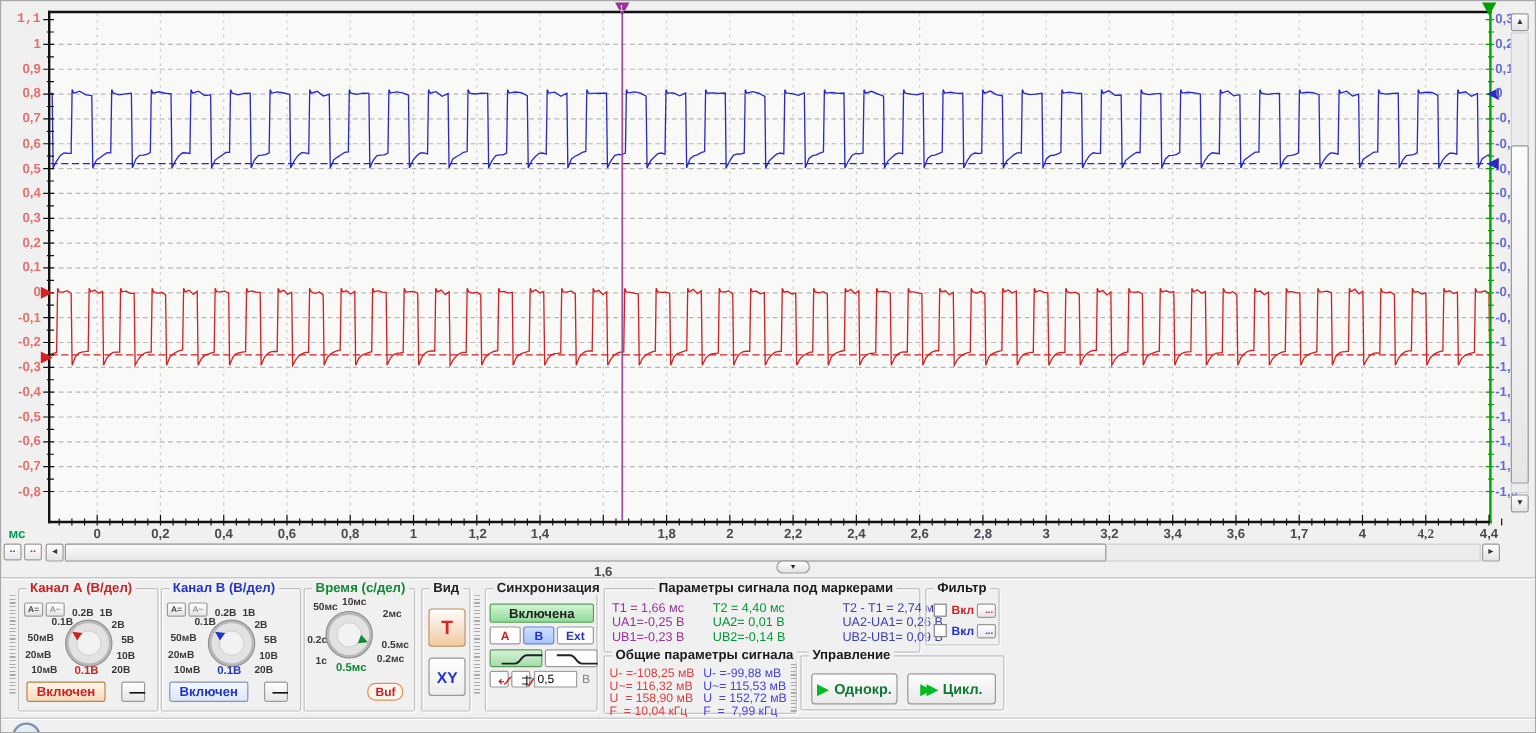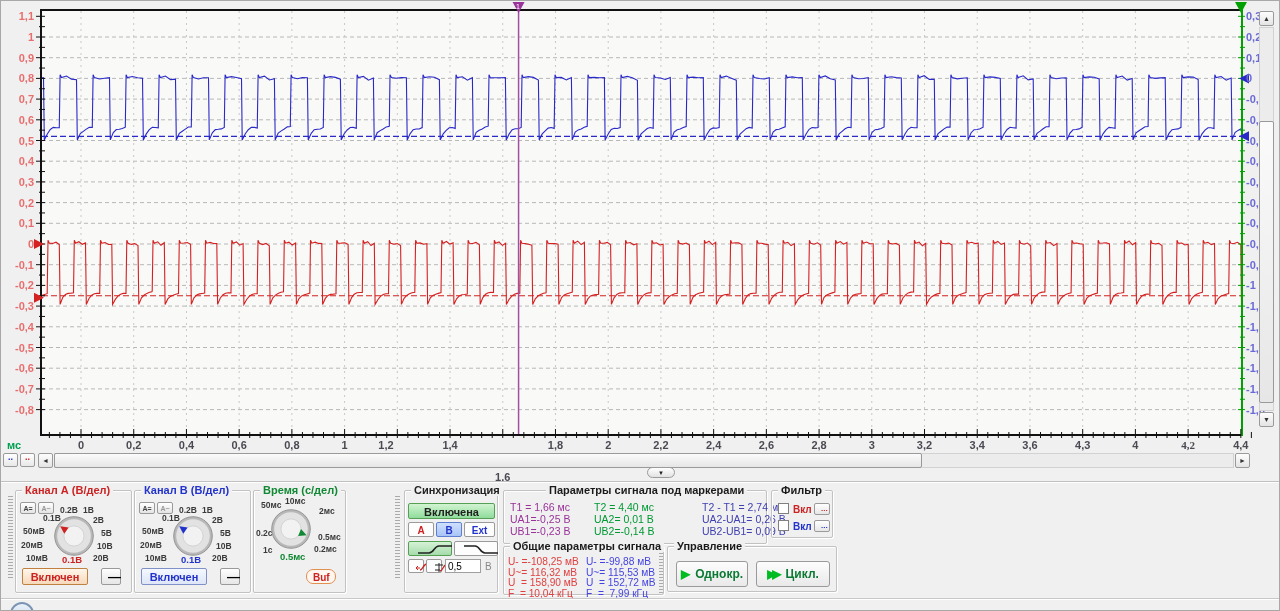--- a/index.html
+++ b/index.html
@@ -323,21 +323,21 @@
       <line x1="1250.384000000001" y1="431" x2="1250.384000000001" y2="437" stroke="#111" stroke-width="1"></line>
       <path d="M33,238L33,248L43,243Z" fill="#d42020"></path>
       <path d="M33,291.82L33,301.82L43,296.82Z" fill="#d42020"></path>
       <path d="M1248,72.39999999999998L1248,82.39999999999998L1238,77.39999999999998Z" fill="#2929c8"></path>
       <path d="M1248,130.36L1248,140.36L1238,135.36Z" fill="#2929c8"></path>
       <path d="M511.576,1 L523.576,1 L517.576,12 Z" fill="#993399"></path>
       <text x="515.076" y="8" fill="#fff" font-size="7" font-family="Liberation Sans">1</text>
       <path d="M1234,1 L1246,1 L1240,12 Z" fill="#00a000"></path>
     </svg>
   <div id="left-labels">
-      <div class="axis-lab" style="color: rgb(232, 110, 110); top: 9.3px; left: 3px; width: 30px; text-align: right;">1,1</div>
+      <div class="axis-lab" style="color: rgb(232, 110, 110); top: 9.3px; left: 3px; width: 30px; text-align: right; font-family: Liberation Mono, monospace;">1,1</div>
       <div class="axis-lab" style="color: rgb(232, 110, 110); top: 30px; left: 3px; width: 30px; text-align: right;">1</div>
       <div class="axis-lab" style="color: rgb(232, 110, 110); top: 50.7px; left: 3px; width: 30px; text-align: right;">0,9</div>
       <div class="axis-lab" style="color: rgb(232, 110, 110); top: 71.4px; left: 3px; width: 30px; text-align: right;">0,8</div>
       <div class="axis-lab" style="color: rgb(232, 110, 110); top: 92.1px; left: 3px; width: 30px; text-align: right;">0,7</div>
       <div class="axis-lab" style="color: rgb(232, 110, 110); top: 112.8px; left: 3px; width: 30px; text-align: right;">0,6</div>
       <div class="axis-lab" style="color: rgb(232, 110, 110); top: 133.5px; left: 3px; width: 30px; text-align: right;">0,5</div>
       <div class="axis-lab" style="color: rgb(232, 110, 110); top: 154.2px; left: 3px; width: 30px; text-align: right;">0,4</div>
       <div class="axis-lab" style="color: rgb(232, 110, 110); top: 174.9px; left: 3px; width: 30px; text-align: right;">0,3</div>
       <div class="axis-lab" style="color: rgb(232, 110, 110); top: 195.6px; left: 3px; width: 30px; text-align: right;">0,2</div>
       <div class="axis-lab" style="color: rgb(232, 110, 110); top: 216.3px; left: 3px; width: 30px; text-align: right;">0,1</div>
@@ -373,34 +373,34 @@
       <div class="axis-lab" style="color: rgb(106, 106, 214); top: 381.9px; left: 1245px;">-1,5</div>
       <div class="axis-lab" style="color: rgb(106, 106, 214); top: 402.6px; left: 1245px;">-1,6</div>
     </div>
   <div id="x-labels">
       <div class="xlab" style="left: 63px; top: 438px;">0</div>
       <div class="xlab" style="left: 115.72px; top: 438px;">0,2</div>
       <div class="xlab" style="left: 168.44px; top: 438px;">0,4</div>
       <div class="xlab" style="left: 221.16px; top: 438px;">0,6</div>
       <div class="xlab" style="left: 273.88px; top: 438px;">0,8</div>
       <div class="xlab" style="left: 326.6px; top: 438px;">1</div>
-      <div class="xlab" style="left: 368px; top: 438px;">1,2</div>
+      <div class="xlab" style="left: 380px; top: 438px;">1,2</div>
       <div class="xlab" style="left: 432.04px; top: 438px;">1,4</div>
       <div class="xlab" style="left: 484.76px; top: 438px; margin-top: 32px;">1,6</div>
       <div class="xlab" style="left: 537.48px; top: 438px;">1,8</div>
       <div class="xlab" style="left: 590.2px; top: 438px;">2</div>
       <div class="xlab" style="left: 642.92px; top: 438px;">2,2</div>
       <div class="xlab" style="left: 695.64px; top: 438px;">2,4</div>
       <div class="xlab" style="left: 748.36px; top: 438px;">2,6</div>
       <div class="xlab" style="left: 801.08px; top: 438px;">2,8</div>
       <div class="xlab" style="left: 853.8px; top: 438px;">3</div>
       <div class="xlab" style="left: 906.52px; top: 438px;">3,2</div>
       <div class="xlab" style="left: 959.24px; top: 438px;">3,4</div>
       <div class="xlab" style="left: 1011.96px; top: 438px;">3,6</div>
-      <div class="xlab" style="left: 1064.68px; top: 438px;">4,3</div>
+      <div class="xlab" style="left: 1064.68px; top: 438px;">1,7</div>
       <div class="xlab" style="left: 1117.4px; top: 438px;">4</div>
       <div class="xlab" style="left: 1170.12px; top: 438px; font-family: Liberation Serif, serif;">4,2</div>
       <div class="xlab" style="left: 1222.84px; top: 438px;">4,4</div>
     </div>
   <div class="ms-label">мс</div>
 
   <div class="sb-btn" style="left:1258px;top:10px;width:15px;height:15px;">
       <span>▲</span>
     </div>
   <div class="sb-track" style="left:1258px;top:26px;width:15px;height:384px;"></div>
@@ -496,20 +496,25 @@
             <circle cx="25" cy="25" r="23" fill="#b8b8b8" stroke="#8a8a8a"></circle>
             <circle cx="25" cy="25" r="20" fill="#e2e2e2" stroke="none"></circle>
             <circle cx="25" cy="25" r="12" fill="#f2f2f2" stroke="#cfcfcf"></circle>
             <polygon points="25,5 29.5,14 20.5,14" fill="#118833" transform="rotate(112 25 25)"></polygon>
           </svg>
           <span class="kval" style="color: rgb(17, 136, 51); left: 26px; top: 60px;">0.5мс</span>
         </div>
       <button class="buf-btn" style="left:52px;top:78px;">Buf</button>
     </div>
 
+    <div class="gbox" style="left:350px;top:8px;width:41px;height:103px;">
+      <div class="gtitle" style="color:#222;">Вид</div>
+      <button class="view-btn view-t">T</button>
+      <button class="view-btn view-xy">XY</button>
+    </div>
 
     <div class="gbox" style="left:403px;top:8px;width:94px;height:103px;">
       <div class="gtitle" style="color:#222;">Синхронизация</div>
       <button class="sync-on">Включена</button>
       <button class="src-btn" style="left:3px;width:26px;color:#cc2222;">А</button>
       <button class="src-btn src-sel" style="left:31px;width:26px;color:#2233cc;">В</button>
       <button class="src-btn" style="left:59px;width:31px;color:#2233cc;">Ext</button>
       <button class="slope-btn slope-sel" style="left:3px;">
         <svg width="40" height="11" viewBox="0 0 40 11">
             <path d="M3,9 H14 C19,9 19,2 24,2 H37" fill="none" stroke="#222" stroke-width="1.6"></path>

